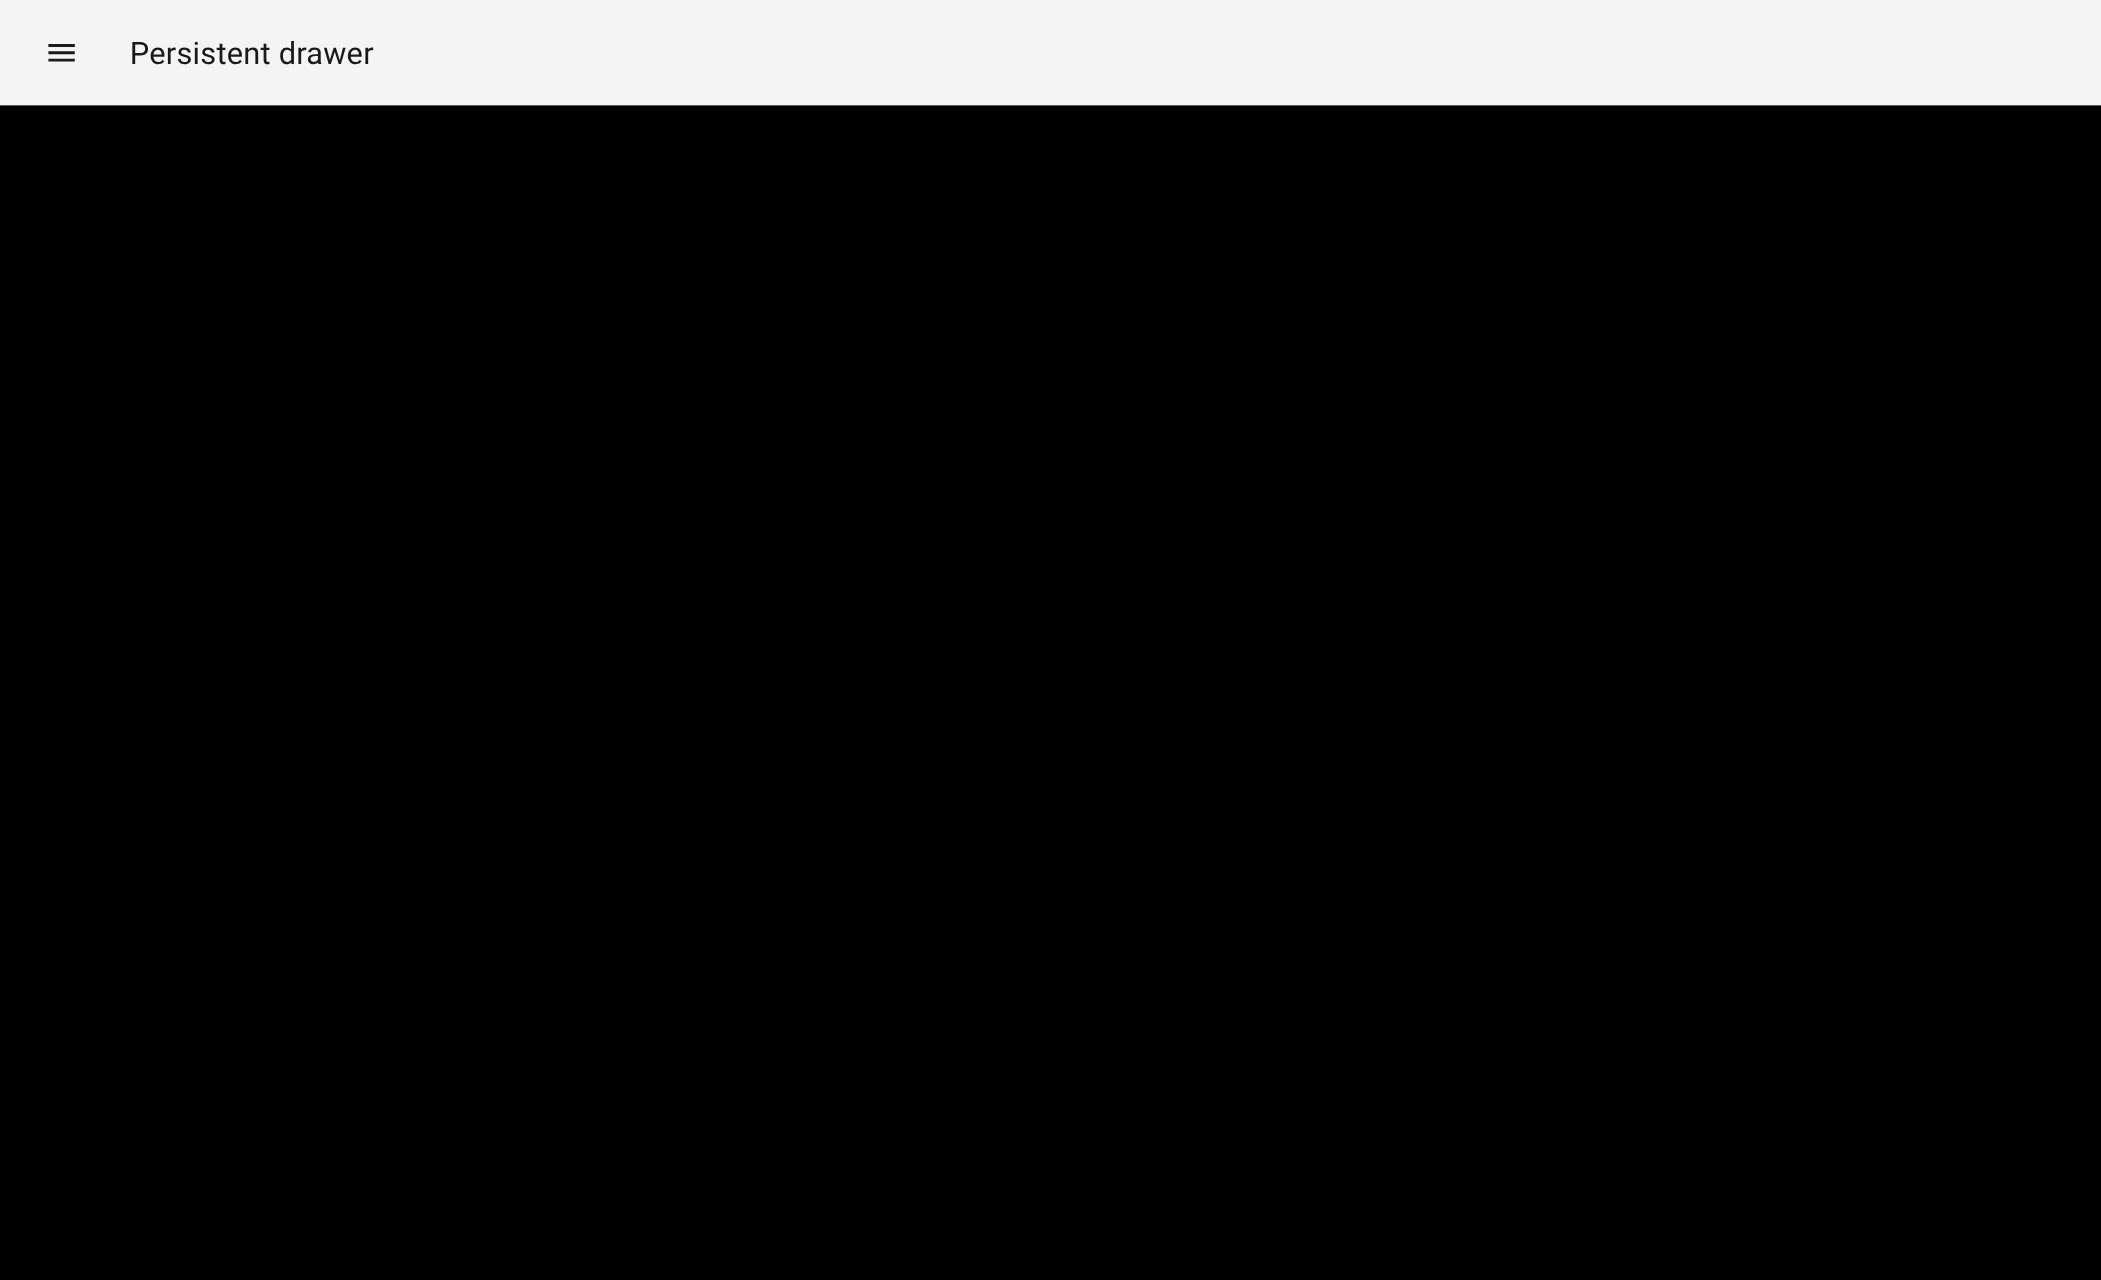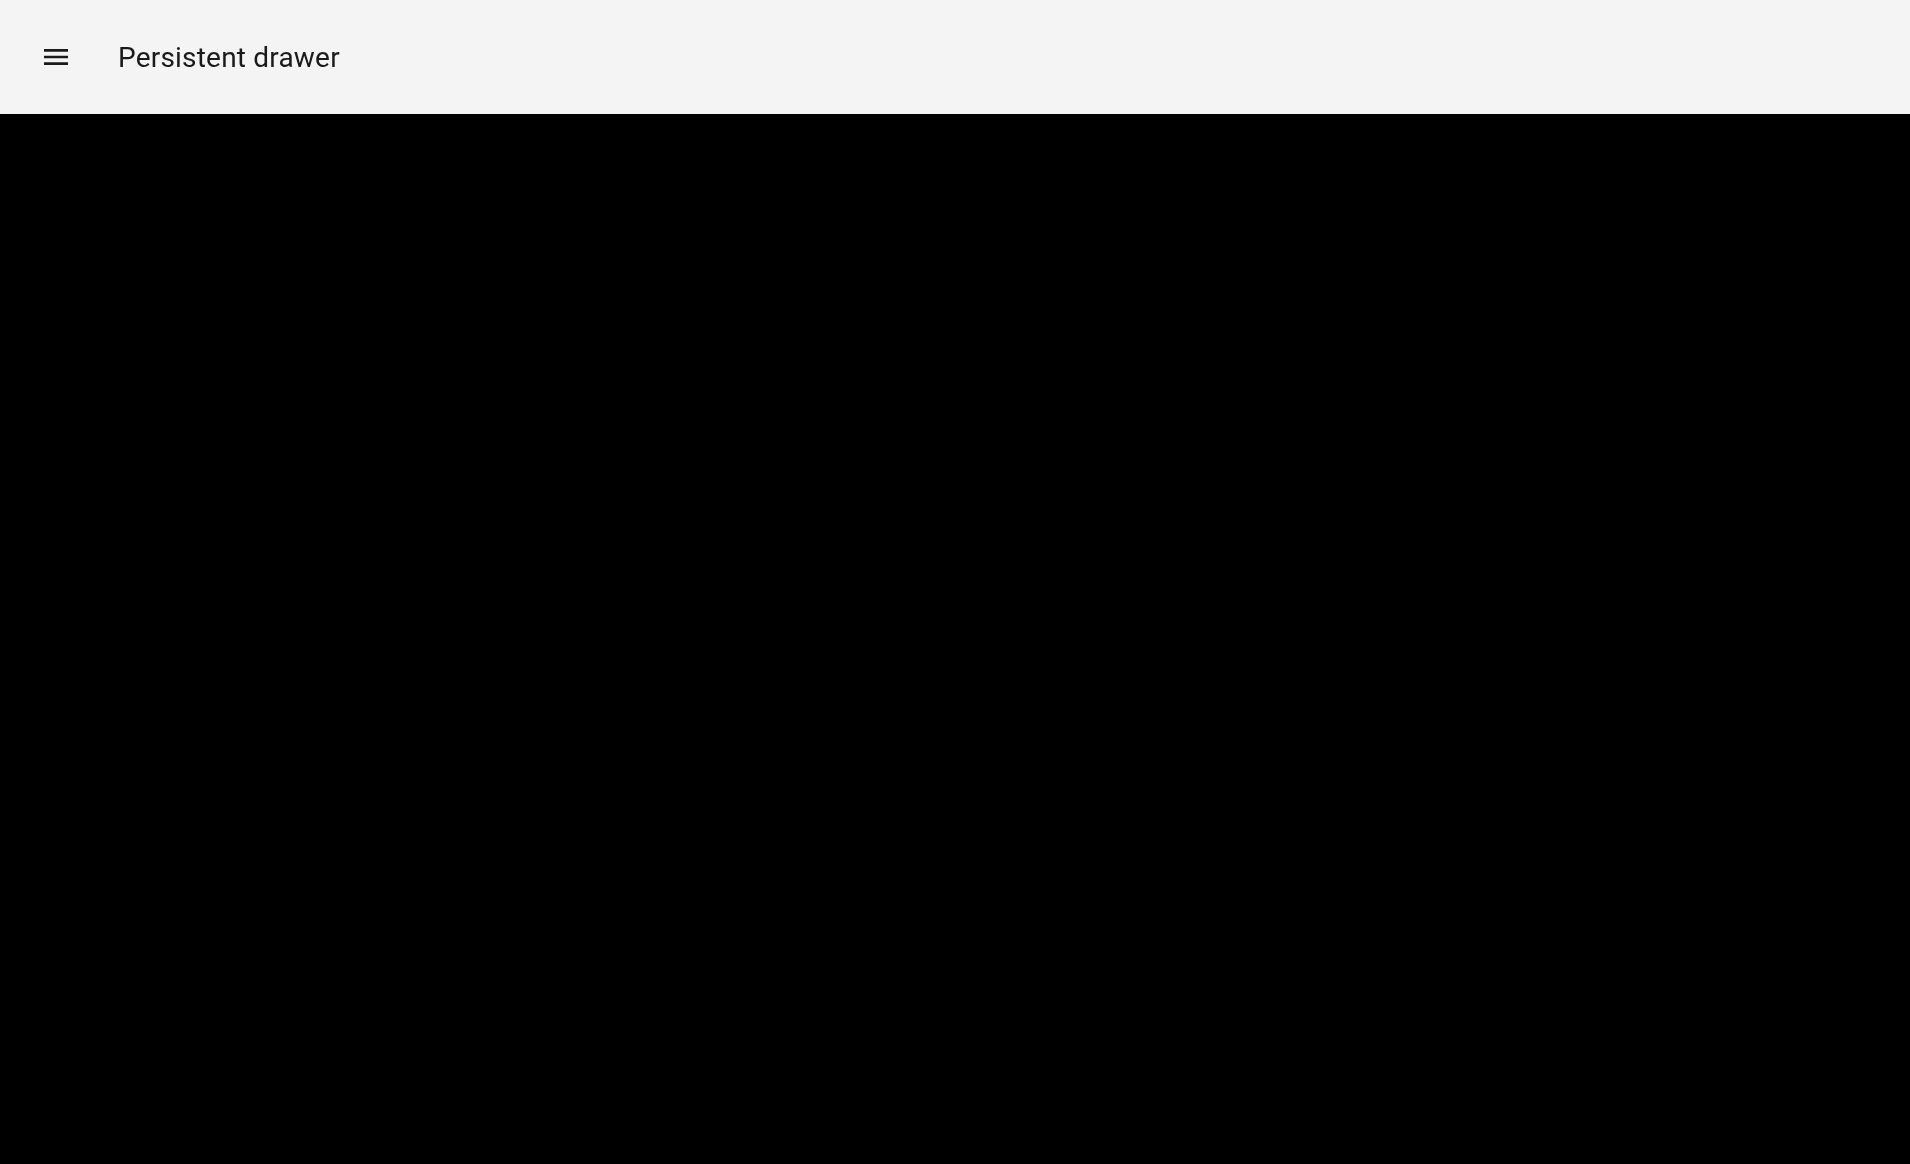--- a/index.html
+++ b/index.html
@@ -10,21 +10,21 @@
     body {
       font-family: -apple-system, BlinkMacSystemFont, "Segoe UI", Roboto, "Helvetica Neue", Arial, sans-serif;
       width: 1910px;
       height: 1164px;
       overflow: hidden;
       background: #000000;
     }
     .app-bar {
       display: flex;
       align-items: center;
-      height: 114px;
+      height: 96px;
       background: #f4f4f4;
       padding: 0 32px;
     }
     .menu-button {
       width: 48px;
       height: 48px;
       border: none;
       background: transparent;
       cursor: pointer;
       display: flex;

